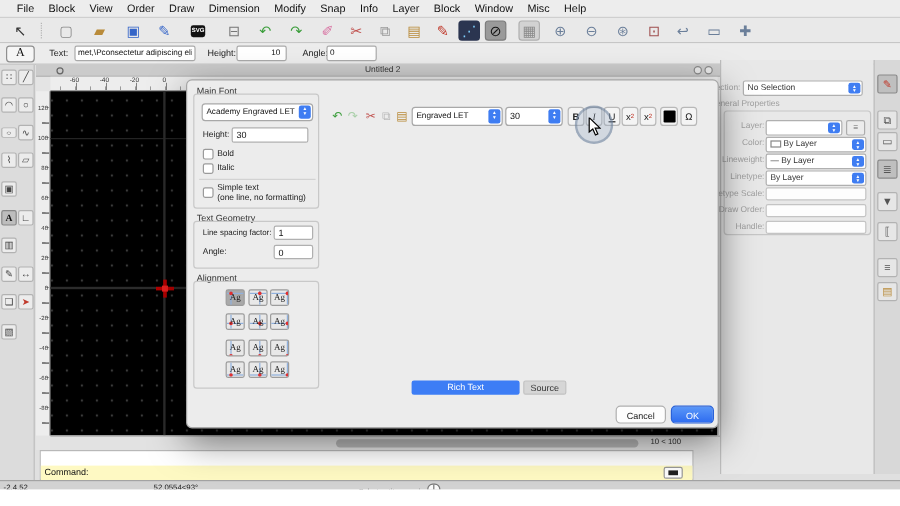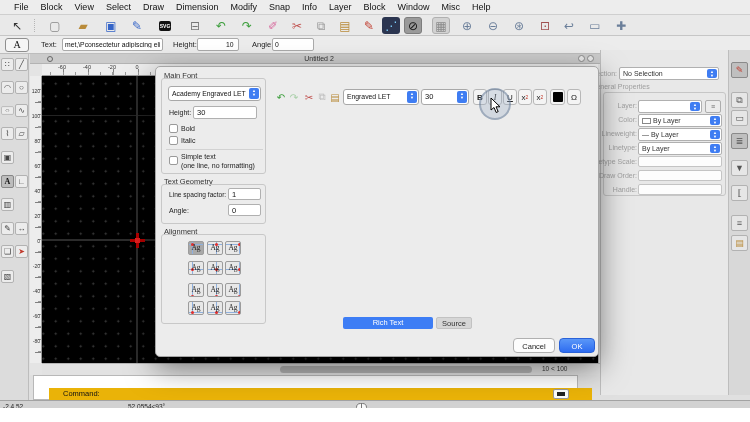--- a/index.html
+++ b/index.html
@@ -77,22 +77,22 @@
   .h-scroll{position:absolute;left:12px;top:309px;width:556px;height:12px;background:#e2e2e2;
             border-top:1px solid #b5b5b5;}
   .h-thumb{position:absolute;left:238px;top:2px;width:252px;height:7px;background:#b4b4b4;border-radius:4px;}
   .scroll-label{position:absolute;left:500px;top:1px;font-size:6.5px;color:#333;}
   .scroll-corner{position:absolute;left:568px;top:309px;width:10px;height:12px;background:#e2e2e2;border-top:1px solid #b5b5b5;}
 
   
   .cmdpanel{position:absolute;left:33px;top:375px;width:545px;height:25px;border:1px solid #b8b8b8;background:#fff;}
   .cmd-history{position:absolute;left:0;top:0;width:100%;height:12px;background:#fff;
                border-bottom:1px solid #d8d8d8;font-size:7.5px;line-height:12px;padding-left:3px;color:#2222cc;}
-  .cmd-input{position:absolute;left:15px;top:12px;width:100%;height:12px;background:#eab308;
-             font-size:7.5px;line-height:12px;padding-left:14px;color:#111;}
+  .cmd-input{position:absolute;left:0;top:12px;width:100%;height:12px;background:#fef9c3;
+             font-size:7.5px;line-height:12px;padding-left:3px;color:#111;}
   .cmd-btn{position:absolute;right:8px;top:13px;width:16px;height:10px;background:#fdfdfd;
            border:1px solid #999;border-radius:2px;}
   .cmd-btn i{position:absolute;left:3px;top:2px;width:8px;height:4px;background:#222;}
 
   
   .statusbar{position:absolute;left:0;top:400px;width:750px;height:22px;background:#d2d2d2;
              border-top:1px solid #a3a3a3;font-size:6.5px;color:#222;}
   .sb-line{position:absolute;white-space:nowrap;}
   .mouse{position:absolute;left:356px;top:2px;width:11px;height:17px;background:#fafafa;
          border:1px solid #777;border-radius:5px 5px 6px 6px;}
@@ -170,21 +170,21 @@
 </style>
 </head>
 <body>
 
 <div id="app">
 
   <div class="menubar">
     <span>File</span>
     <span>Block</span>
     <span>View</span>
-    <span>Select</span>
+    <span>Order</span>
     <span>Draw</span>
     <span>Dimension</span>
     <span>Modify</span>
     <span>Snap</span>
     <span>Info</span>
     <span>Layer</span>
     <span>Block</span>
     <span>Window</span>
     <span>Misc</span>
     <span>Help</span>

